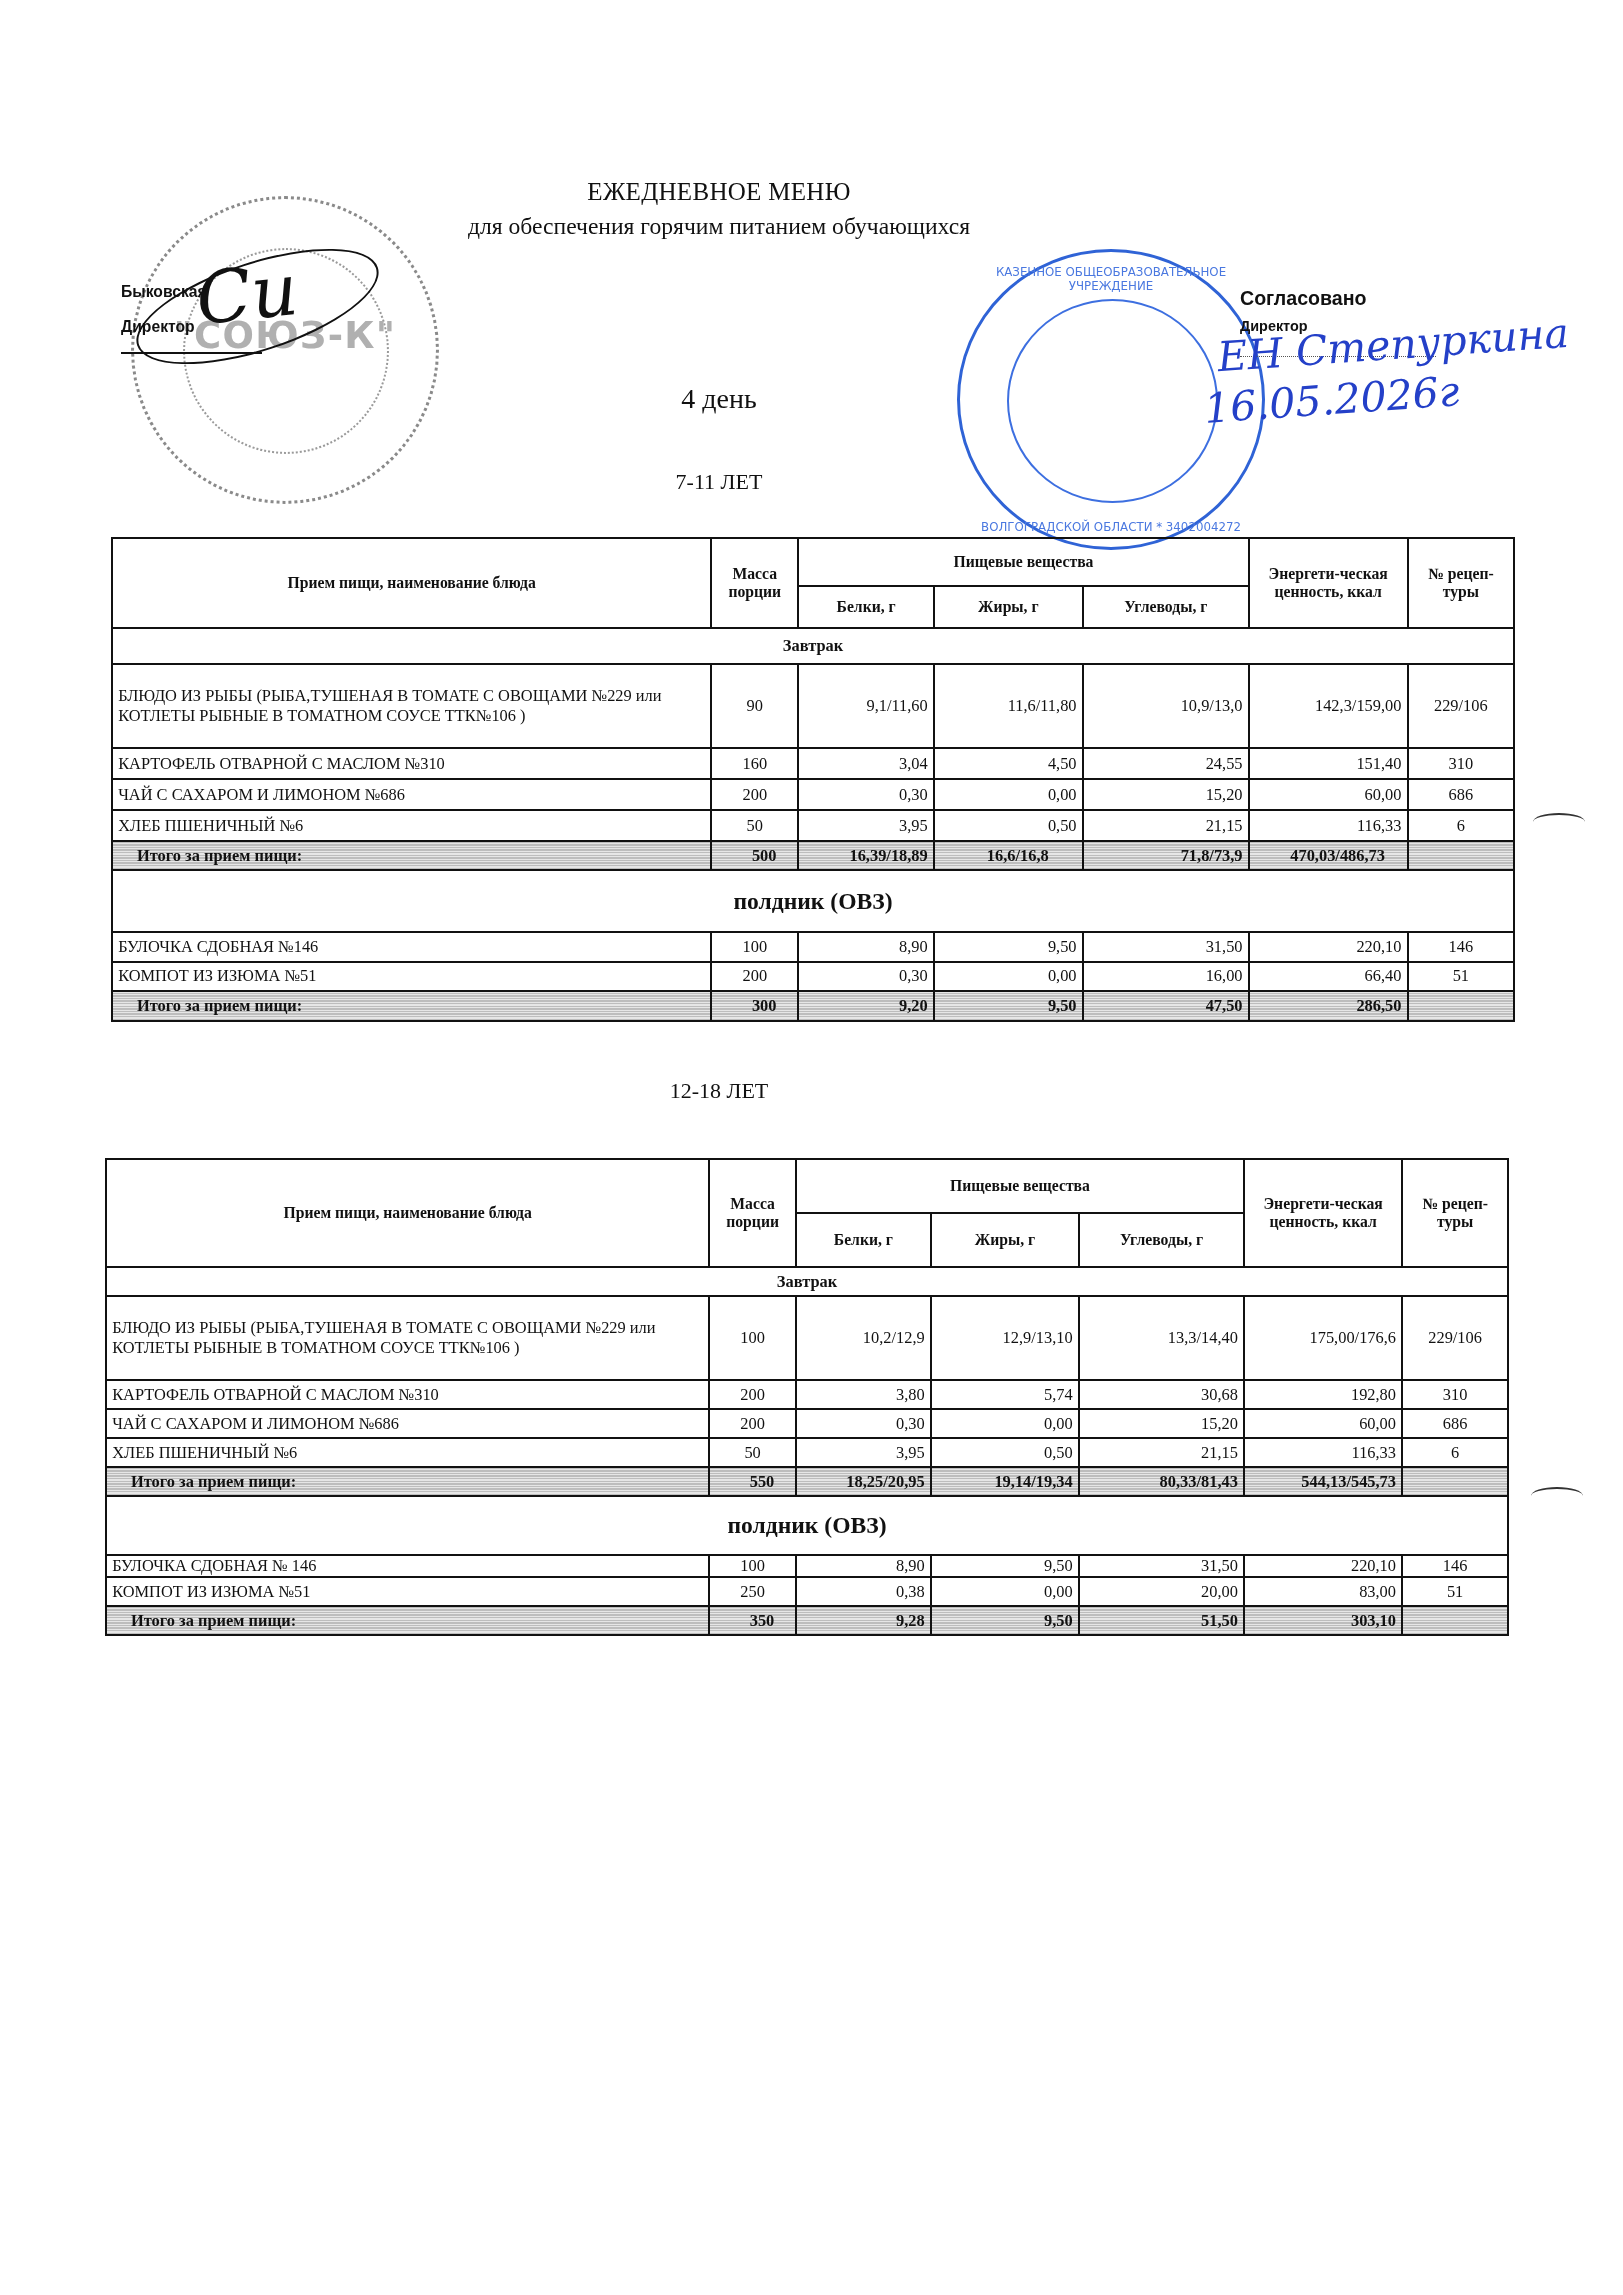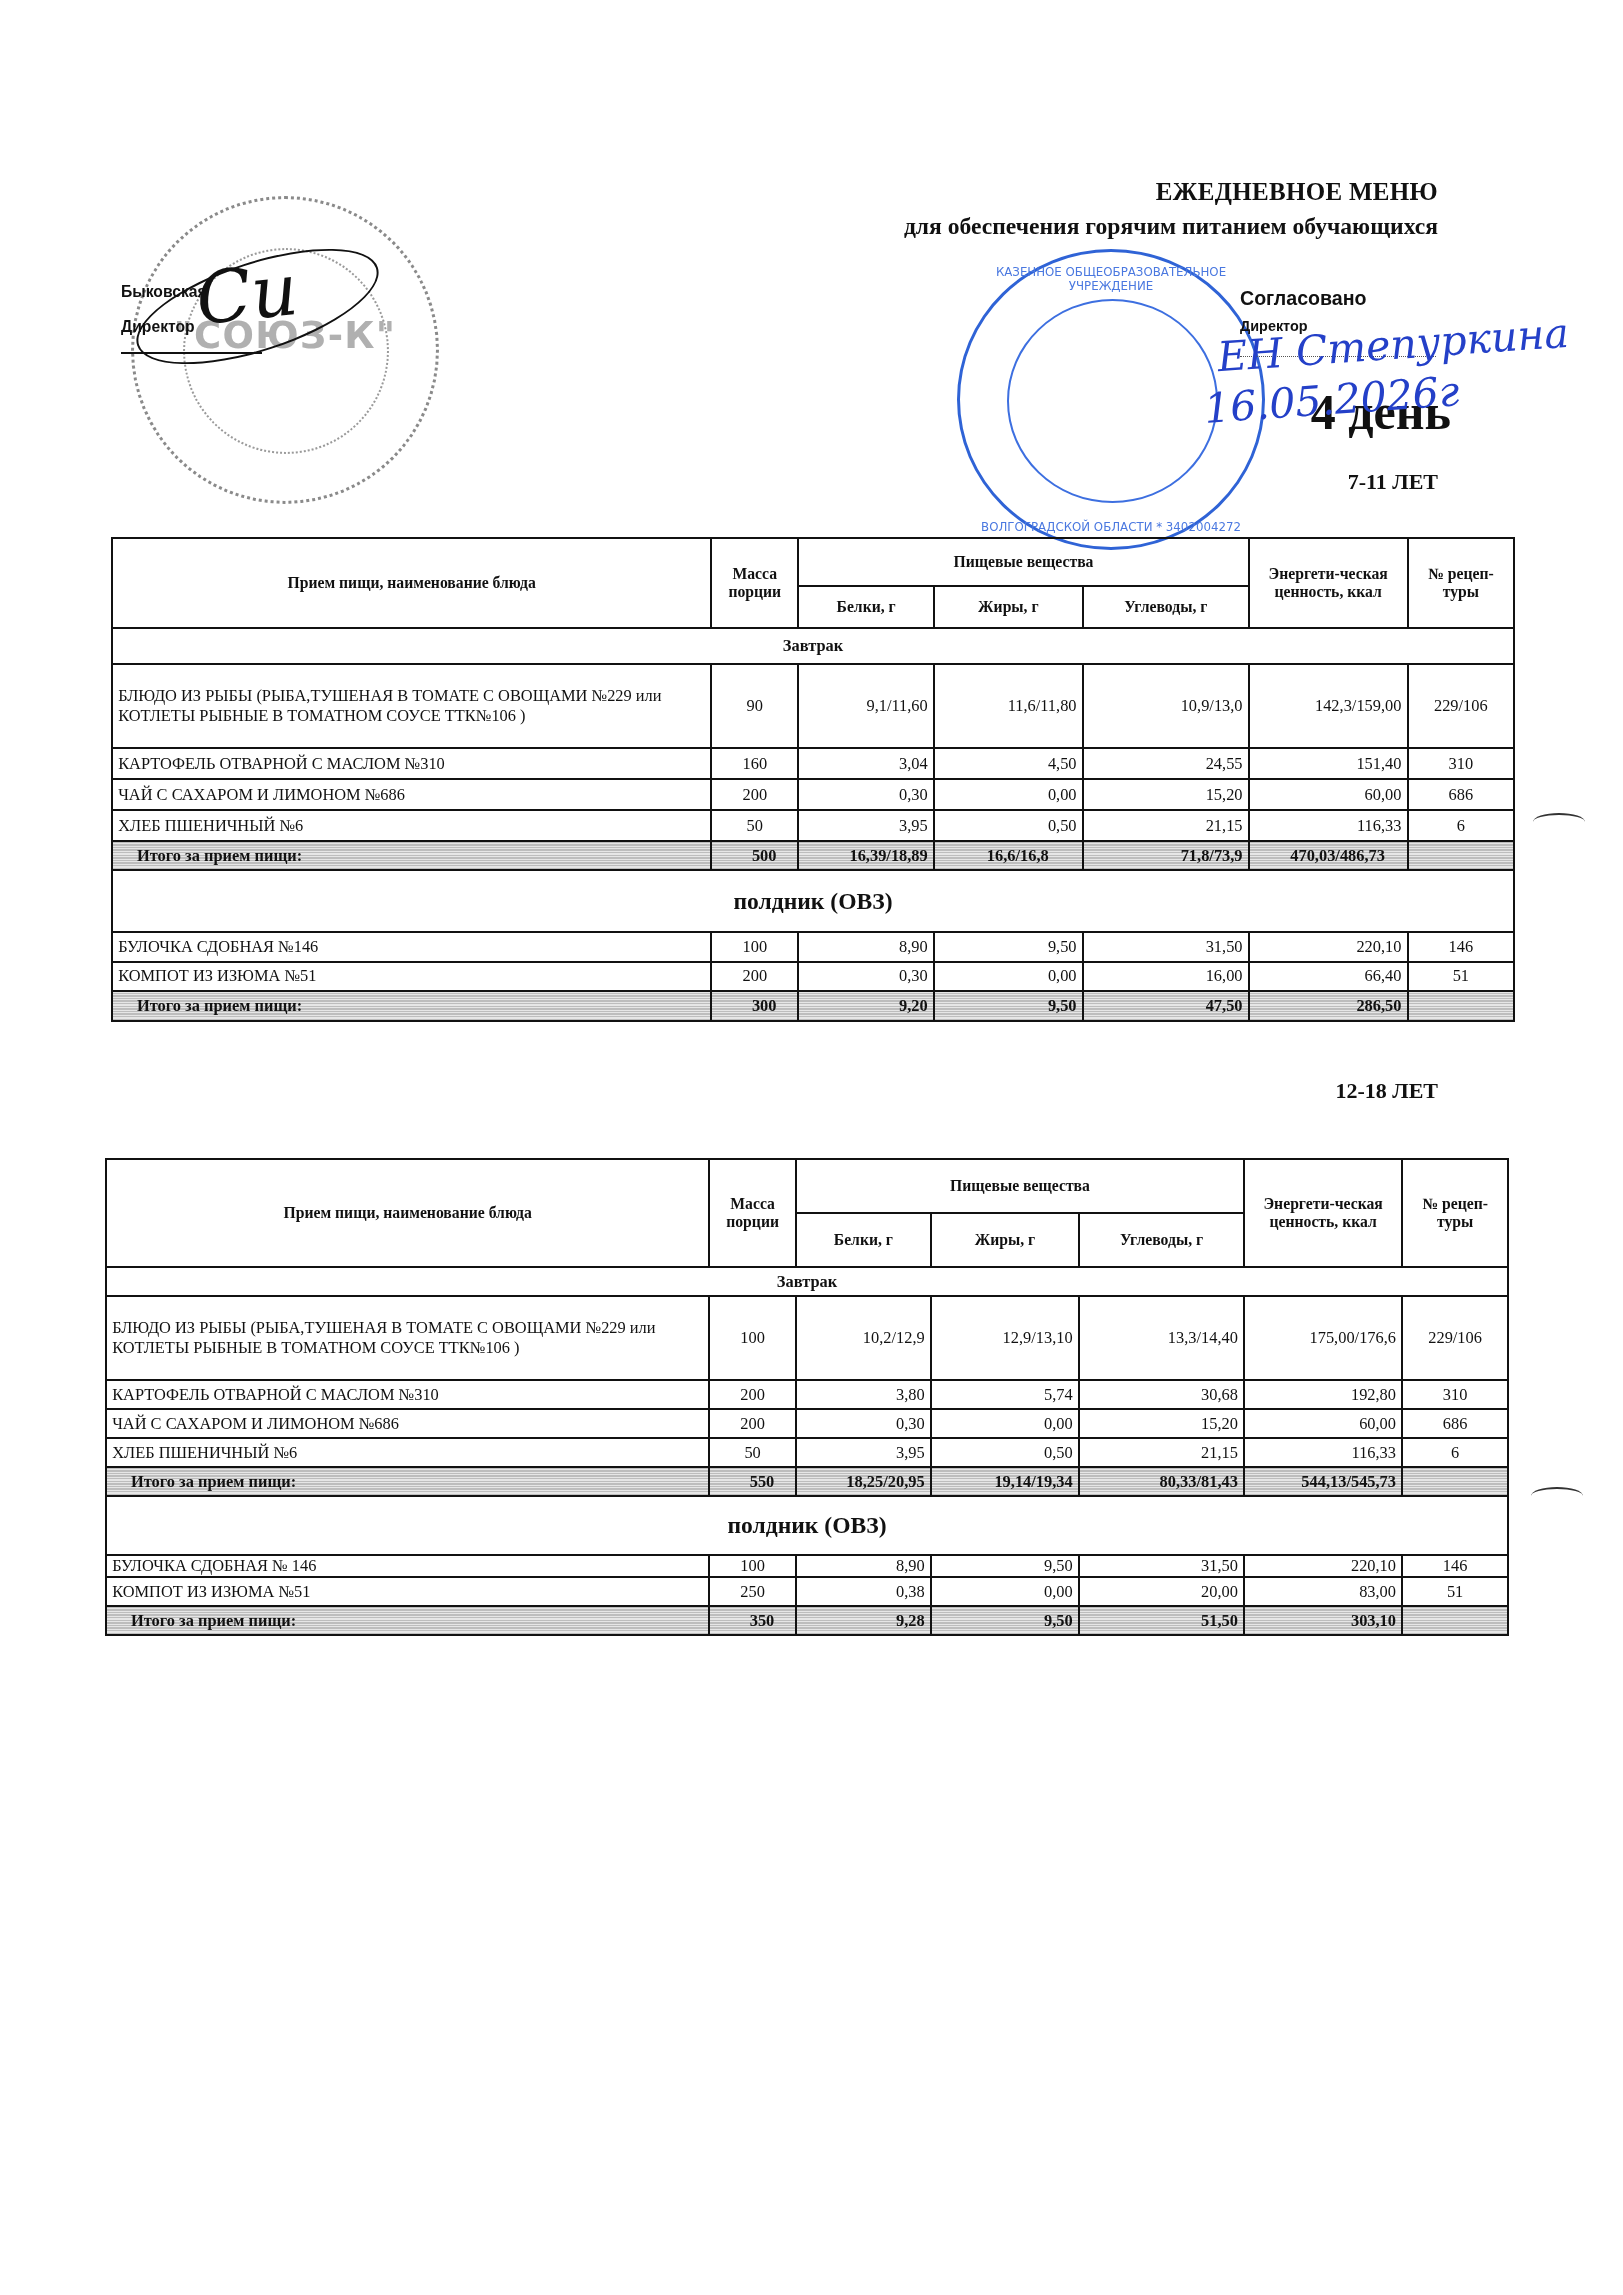--- a/index.html
+++ b/index.html
@@ -1,22 +1,22 @@
 <!DOCTYPE html>
 <html style="font-size:10.5px"><head>
 <meta charset="utf-8">
 <style>
   html, body { margin:0; padding:0; background:#ffffff; }
   body { width:1623px; height:2295px; position:relative; overflow:hidden;
          font-family:"Liberation Serif", "DejaVu Serif", serif; color:#111; }
   .abs { position:absolute; }
-  .title { left:0; width:1438px; text-align:right; font-weight:bold; }
+  .title { left:0; width:1438px; text-align:center; font-weight:normal; }
   #t-main { top:178px; font-size:25px; letter-spacing:0.3px; }
   #t-sub { top:213px; font-size:23.6px; }
-  #t-day { top:383px; font-size:50px;padding-left:13px; }
+  #t-day { top:383px; font-size:28px; }
   #t-age1 { top:469px; font-size:22px; }
   #t-age2 { top:1078px; font-size:22px; }
 
   .approve-left { left:121px; top:274px; font-family:"Liberation Sans", sans-serif; font-weight:bold; font-size:15.7px; line-height:35px; }
   .approve-left .line { width:141px; border-bottom:2px solid #111; margin-top:7.9px; }
   .approve-right { left:1240px; top:287px; font-family:"Liberation Sans", sans-serif; font-weight:bold; font-size:15.7px; }
   .approve-right .lbl1 { font-size:19.6px; }
   .approve-right .lbl2 { margin-top:7.9px; font-size:14.4px; }
   .approve-right .dots { width:196px; border-bottom:1.3px dotted #555; margin-top:22px; }
 

